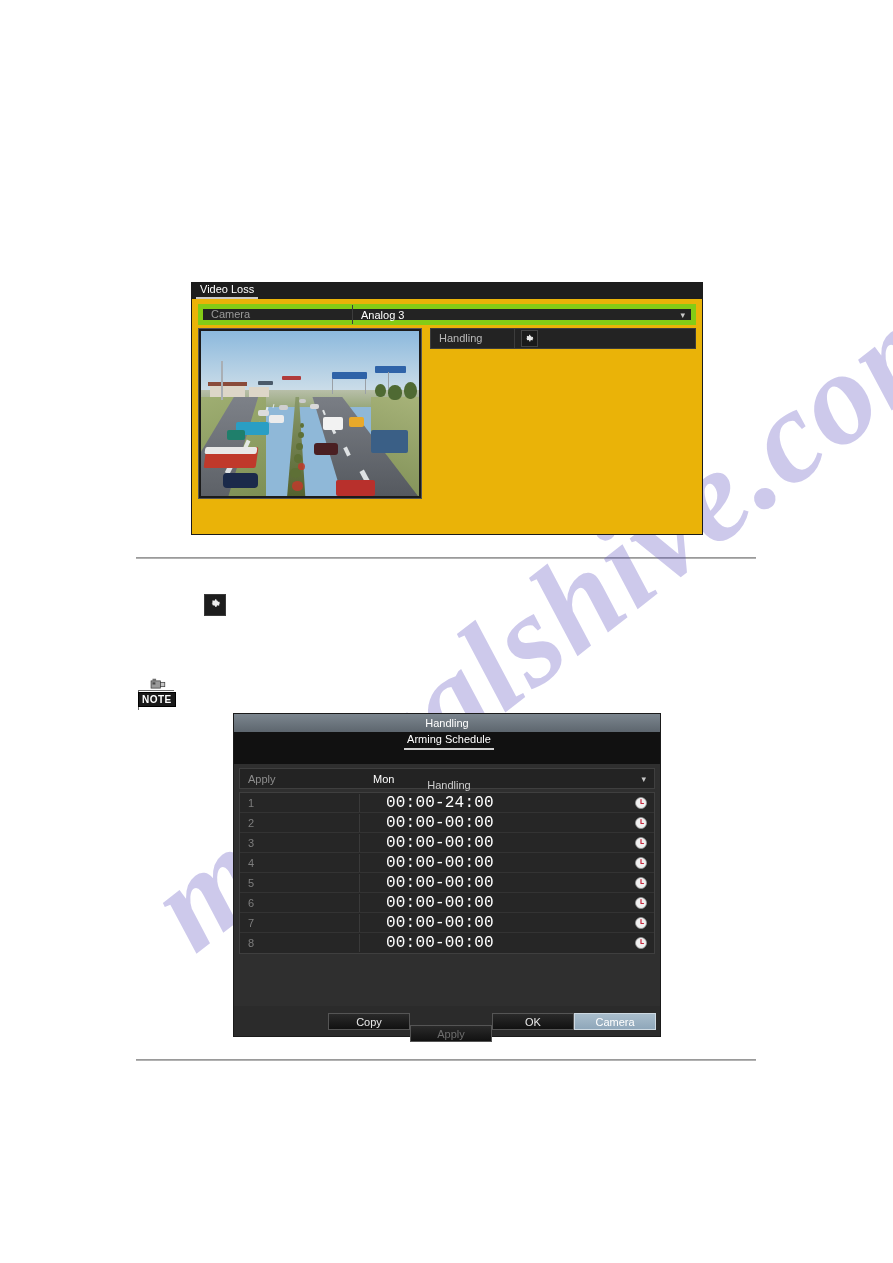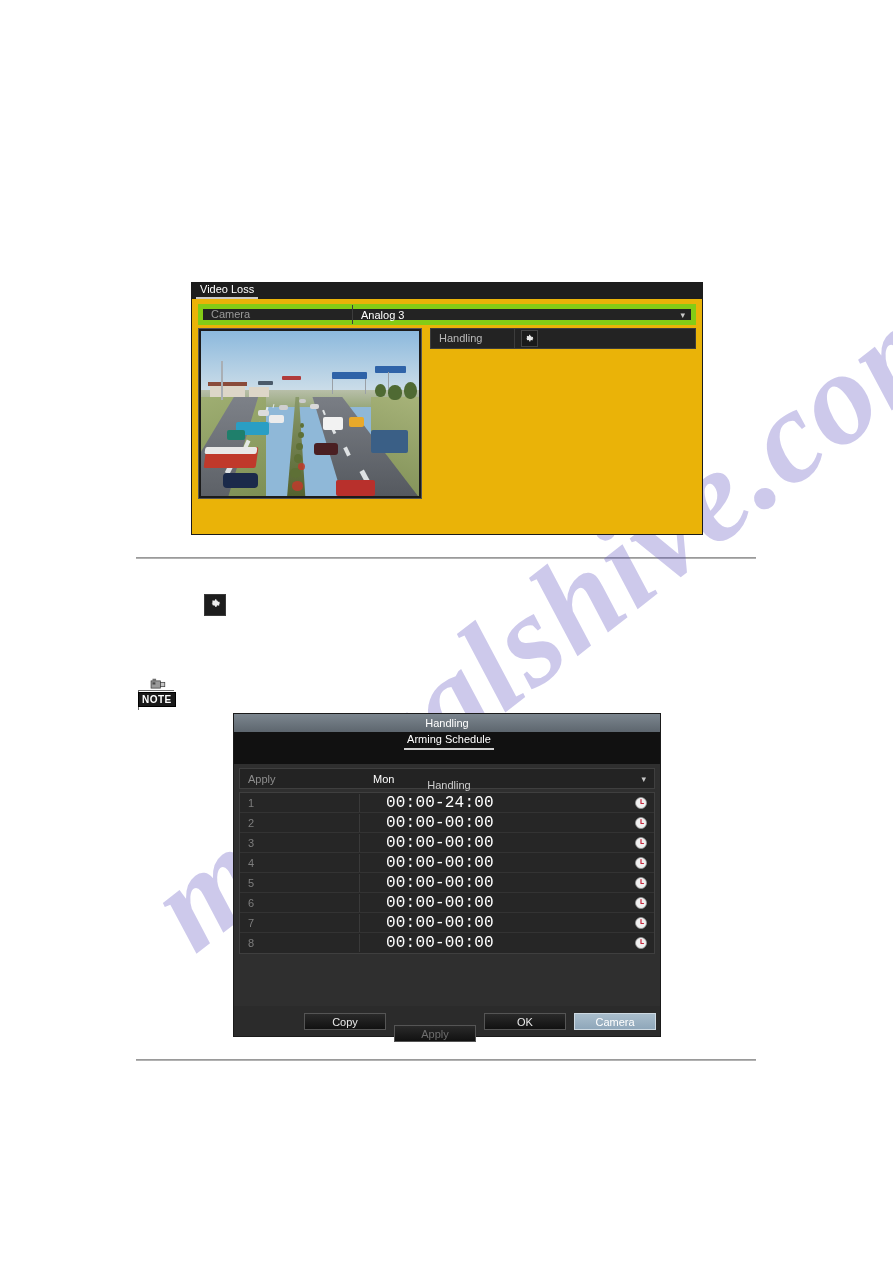--- a/index.html
+++ b/index.html
@@ -155,21 +155,21 @@
   .sched-row .time{flex:1;padding-left:26px;color:#ffffff;font-size:16px;letter-spacing:.2px;font-family:Liberation Mono, monospace;}
   .sched-row .clk{width:26px;flex:0 0 26px;display:flex;justify-content:center;}
 
   .clock-ic{width:12px;height:12px;display:block;}
 
   .dlg-spacer{height:58px;}
 
   .dlg-btns{
     position:absolute;left:0;bottom:0;width:100%;height:30px;
     background:#2b2b2b;display:flex;align-items:center;justify-content:flex-end;
-    padding-right:4px;box-sizing:border-box;gap:8px;
+    padding-right:4px;box-sizing:border-box;gap:0;
   }
   .btn{
     width:82px;height:17px;line-height:17px;text-align:center;font-size:11px;
     color:#e9e9e9;background:linear-gradient(to bottom,#2a2a2a,#111111);
     border:1px solid #555;box-sizing:border-box;
   }
   .btn.dim{color:#6e6e6e;margin-top:24px;}
   .btn.primary{
     color:#ffffff;background:linear-gradient(to bottom,#a9bdcc,#8fa7ba);
     border:1px solid #cdd9e2;

